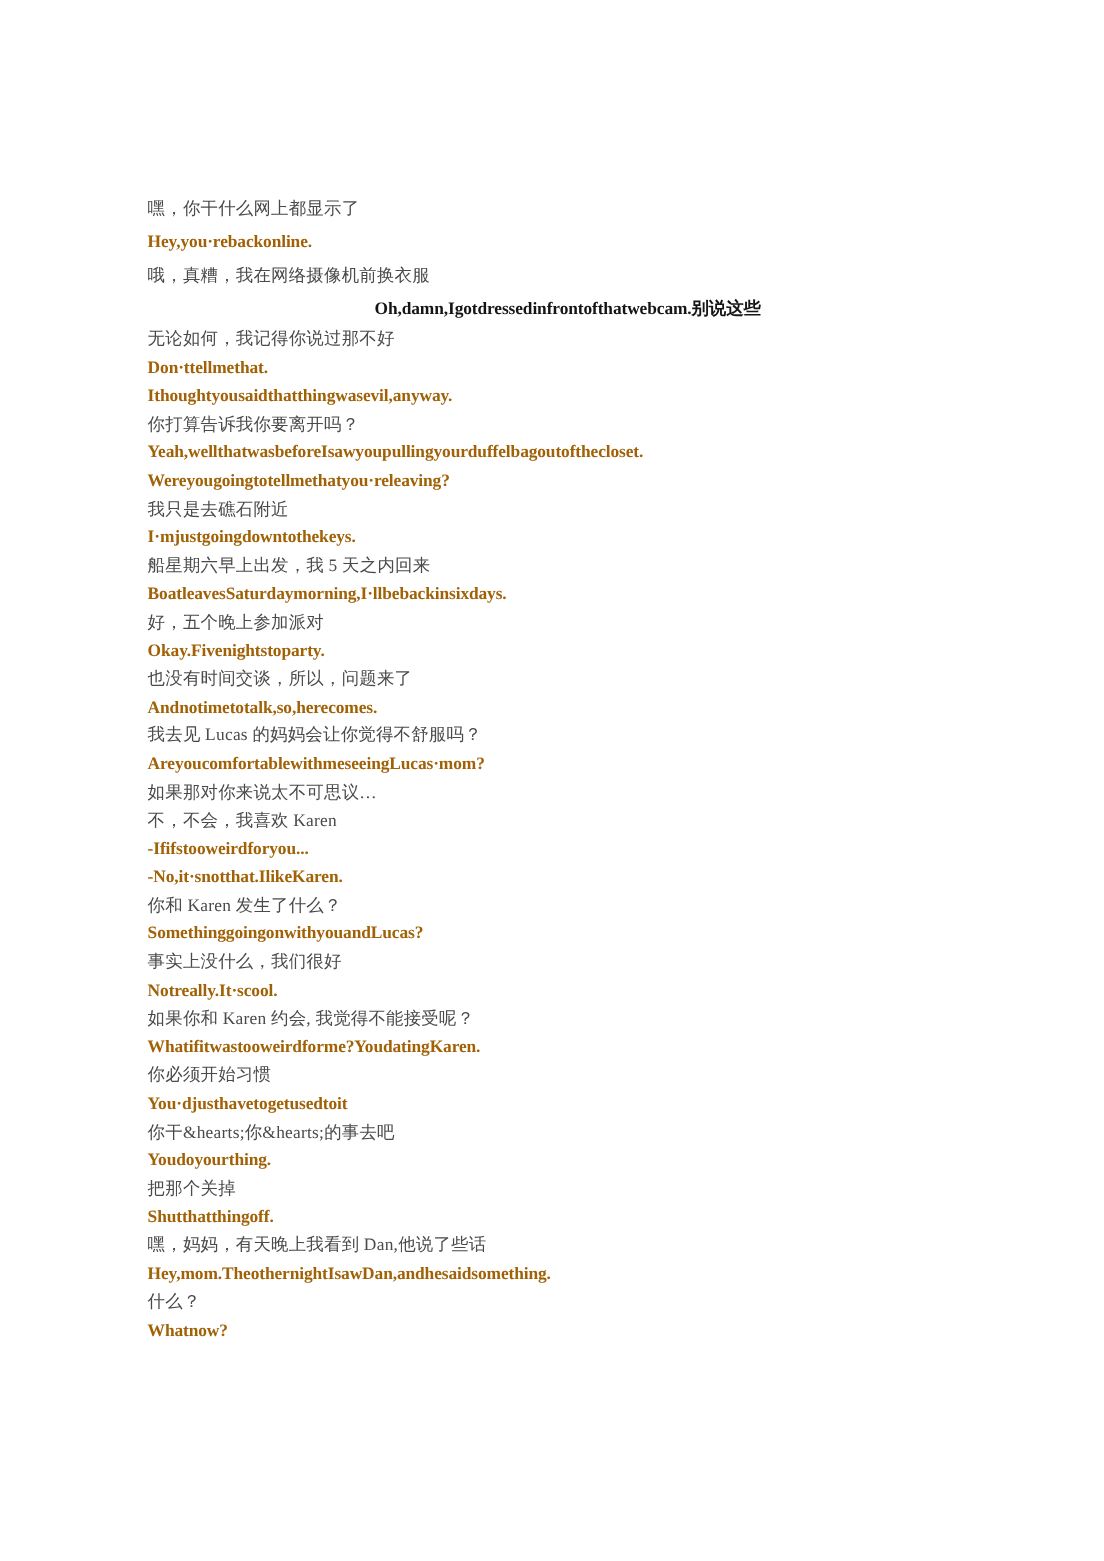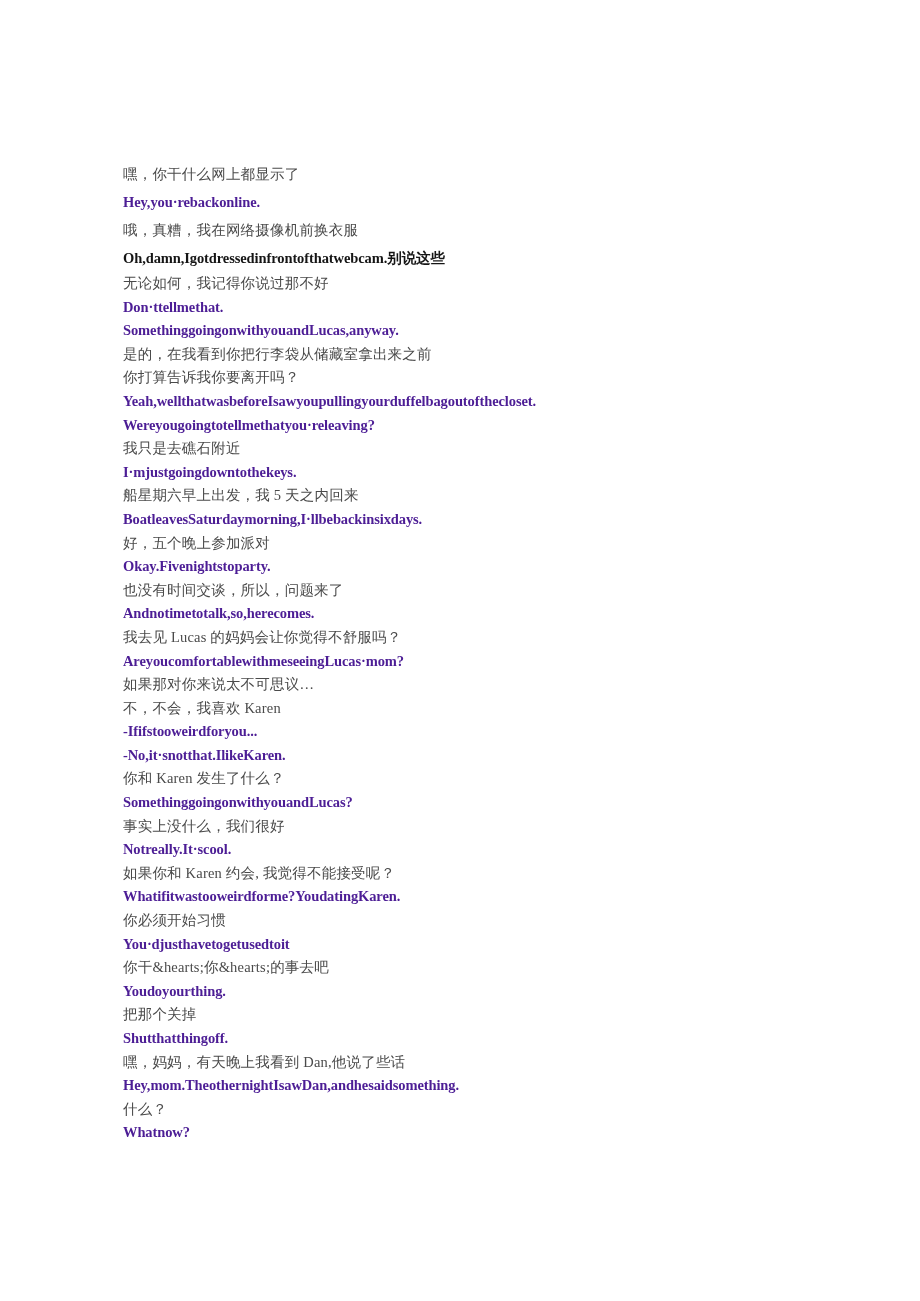--- a/index.html
+++ b/index.html
@@ -40,54 +40,54 @@
   .line.zh {
     color: #4a4a4a;
     font-size: 14.5px;
     line-height: 23.6px;
     font-weight: 400;
     letter-spacing: 0.2px;
   }
 
   
   .line.en {
-    color: #4c1d95;
+    color: #a16207;
     font-size: 14.5px;
     line-height: 23.6px;
     font-weight: 600;
     letter-spacing: -0.1px;
   }
 
   
   .line.mixed {
     color: #151515;
     font-size: 14.5px;
     line-height: 23.6px;
     font-weight: 600;
     letter-spacing: -0.1px;
+    text-align: center;
   }
 
   
   .line.loose {
     line-height: 28px;
   }
 </style>
 </head>
 <body>
 
 <div id="page">
   <div id="doc-body">
       <p class="line zh loose">嘿，你干什么网上都显示了</p>
       <p class="line en loose">Hey,you·rebackonline.</p>
       <p class="line zh loose">哦，真糟，我在网络摄像机前换衣服</p>
       <p class="line mixed loose">Oh,damn,Igotdressedinfrontofthatwebcam.别说这些</p>
       <p class="line zh">无论如何，我记得你说过那不好</p>
       <p class="line en">Don·ttellmethat.</p>
-      <p class="line en">SomethinggoingonwithyouandLucas,anyway.</p>
-      <p class="line zh">是的，在我看到你把行李袋从储藏室拿出来之前</p>
+      <p class="line en">Ithoughtyousaidthatthingwasevil,anyway.</p>
       <p class="line zh">你打算告诉我你要离开吗？</p>
       <p class="line en">Yeah,wellthatwasbeforeIsawyoupullingyourduffelbagoutofthecloset.</p>
       <p class="line en">Wereyougoingtotellmethatyou·releaving?</p>
       <p class="line zh">我只是去礁石附近</p>
       <p class="line en">I·mjustgoingdowntothekeys.</p>
       <p class="line zh">船星期六早上出发，我 5 天之内回来</p>
       <p class="line en">BoatleavesSaturdaymorning,I·llbebackinsixdays.</p>
       <p class="line zh">好，五个晚上参加派对</p>
       <p class="line en">Okay.Fivenightstoparty.</p>
       <p class="line zh">也没有时间交谈，所以，问题来了</p>

